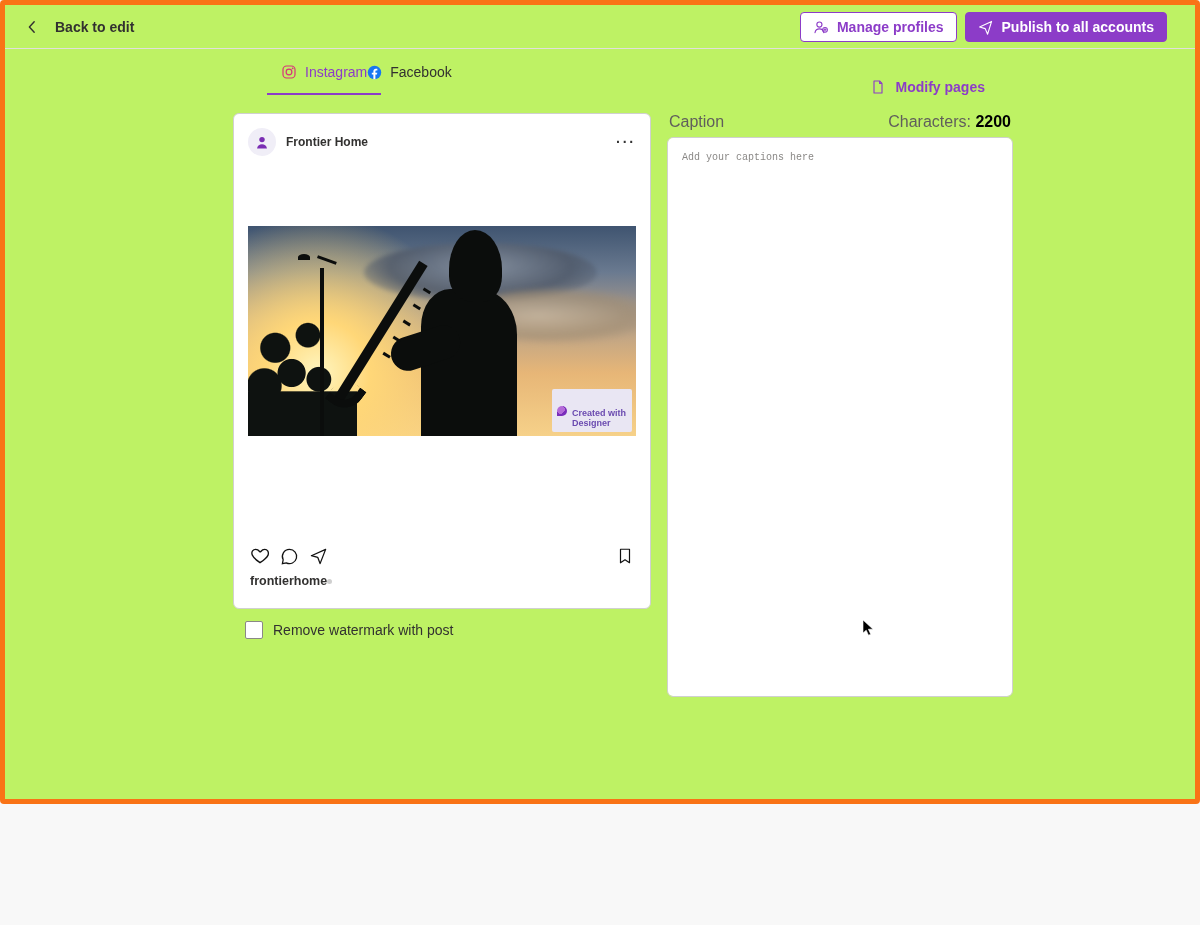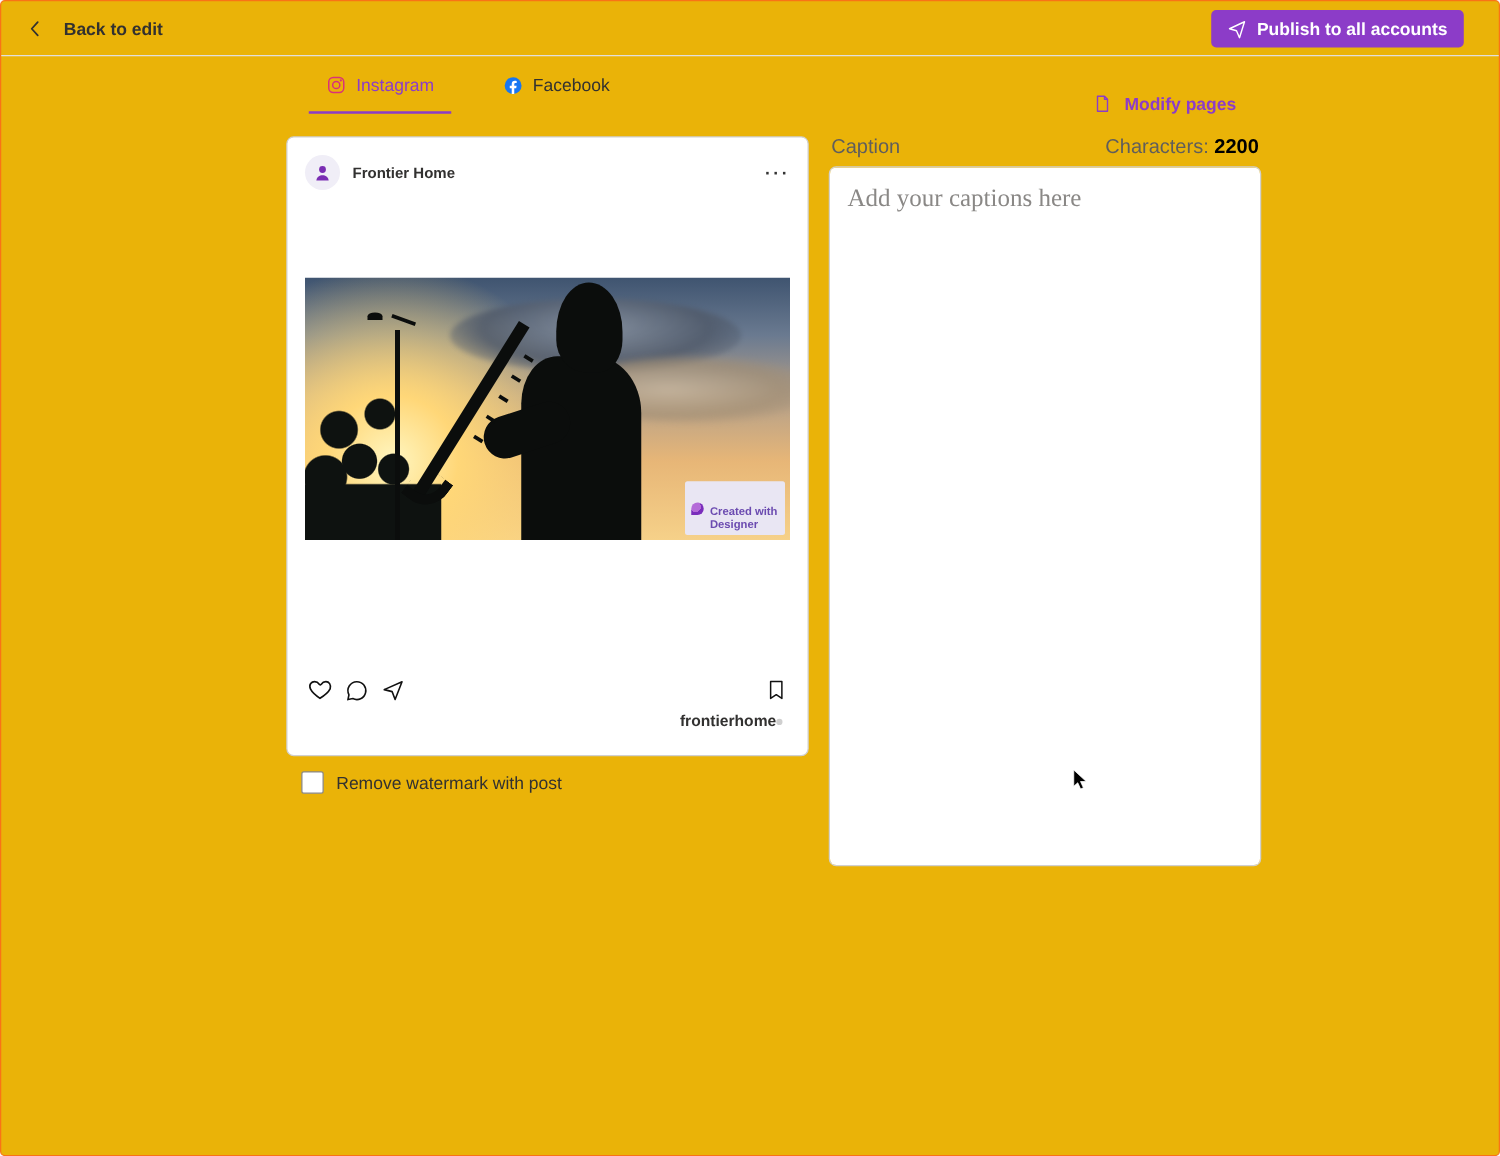--- a/index.html
+++ b/index.html
@@ -6,34 +6,34 @@
     --purple:#8c3cc8;
     --purple-dark:#7a2eb3;
     --text:#323130;
     --muted:#605e5c;
     --border:#d0d0d0;
     --light-border:#e1dfdd;
     --bg:#ffffff;
   }
   *{box-sizing:border-box;font-family:"Segoe UI","Helvetica Neue",Arial,sans-serif;}
   body{margin:0;background:#f8f8f8;width:1200px;height:925px;overflow:hidden;}
-  .frame{background:#eab308;border:1px solid #f97316;border-radius:4px;margin:0;width:1200px;height:925px;position:relative;}
+  .frame{background:#bef264;border:5px solid #f97316;border-radius:4px;margin:0;width:1200px;height:804px;position:relative;}
   
   
   .topbar{display:flex;align-items:center;justify-content:space-between;padding:8px 28px 8px 20px;border-bottom:1px solid var(--light-border);height:44px;}
   .back{display:flex;align-items:center;gap:16px;cursor:pointer;}
   .back-label{font-size:14px;color:var(--text);font-weight:600;}
   .tb-actions{display:flex;align-items:center;gap:8px;}
   .btn{display:inline-flex;align-items:center;gap:8px;height:30px;padding:0 12px;border-radius:4px;font-size:14px;font-weight:600;cursor:pointer;white-space:nowrap;}
   .btn-outline{border:1px solid var(--purple);color:var(--purple);background:#fff;}
   .btn-solid{border:1px solid var(--purple);background:var(--purple);color:#fff;}
   
   
   .tabs-row{display:flex;align-items:center;padding:0 20px;height:46px;position:relative;}
-  .tabs{display:flex;gap:56px;position:absolute;left:260px;top:0;bottom:0;align-items:center;justify-content:flex-end;}
+  .tabs{display:flex;position:absolute;left:276px;top:0;bottom:0;align-items:center;justify-content:flex-end;}
   .tab{display:flex;align-items:center;gap:8px;height:46px;font-size:14px;color:var(--text);cursor:pointer;position:relative;}
   .tab.active{color:var(--purple);}
   .tab.active::after{content:"";position:absolute;left:-14px;right:-14px;bottom:0;height:2px;background:var(--purple);}
   .modify{position:absolute;right:210px;top:0;bottom:0;display:flex;align-items:flex-end;gap:10px;color:var(--purple);font-size:14px;font-weight:600;cursor:pointer;}
   
   
   .main{display:flex;gap:16px;padding:18px 0 0 228px;}
   
   
   .preview{width:418px;border:1px solid var(--border);border-radius:6px;background:#fff;display:flex;flex-direction:column;}
@@ -77,33 +77,33 @@
   .sax-keys span:nth-child(5){top:72%;}
   
   .title-card{position:absolute;right:12%;top:32%;width:95px;background:#fff;padding:10px 10px 12px 10px;}
   .title-card .t{font-size:14px;font-weight:800;line-height:1.25;color:#1b1b1b;}
   .orange-sq{position:absolute;right:12%;bottom:8px;width:32px;height:26px;background:#f05a1a;}
   .designer-badge{position:absolute;right:4px;bottom:4px;background:#e9e6f3;color:#6b4bb0;font-size:9px;padding:19px 6px 4px 20px;border-radius:2px;font-weight:600;}
   .designer-badge::before{content:"";position:absolute;left:5px;top:50%;transform:translateY(-50%);width:10px;height:10px;background:radial-gradient(circle at 35% 35%,#b46bd8 0 45%,#7a2dbb 46% 100%);border-radius:50% 50% 50% 0;}
   
   .pv-actions{display:flex;align-items:center;justify-content:space-between;padding:10px 16px 4px 16px;margin-top:40px;}
   .pv-left{display:flex;gap:10px;align-items:center;}
-  .handle-row{display:flex;align-items:center;justify-content:flex-end;padding:4px 16px 20px 16px;}
+  .handle-row{display:flex;align-items:center;justify-content:flex-start;padding:4px 16px 20px 16px;}
   .handle{font-size:12.5px;font-weight:700;color:var(--text);}
   .dot{width:5px;height:5px;border-radius:50%;background:#cfcfcf;margin-right:4px;}
   
   .watermark{display:flex;align-items:center;gap:10px;margin:12px 0 0 12px;font-size:14px;color:var(--text);}
   .checkbox{width:18px;height:18px;border:1.5px solid #8a8886;border-radius:2px;background:#fff;cursor:pointer;}
   
   
   .caption-col{width:346px;display:flex;flex-direction:column;}
   .cap-head{display:flex;justify-content:space-between;font-size:16px;color:var(--muted);margin:0 2px 6px 2px;}
   .cap-head .count b{color:#000;font-weight:600;}
   .caption-box{border:1px solid var(--border);border-radius:6px;height:560px;display:flex;flex-direction:column;overflow:hidden;}
-  .caption-input{flex:1;resize:none;border:none;outline:none;padding:14px 14px;font-size:20px;color:var(--text);font-family:Liberation Serif, serif;}
+  .caption-input{flex:1;resize:none;border:none;outline:none;padding:14px 14px;font-size:10px;color:var(--text);font-family:Liberation Mono, monospace;}
   .caption-input::placeholder{color:#8a8886;}
   .ai-row{display:flex;align-items:center;gap:10px;padding:12px 14px;border-top:1px solid transparent;font-size:13.5px;color:var(--text);cursor:pointer;}
   
   .cursor{position:absolute;left:857px;top:614px;pointer-events:none;}
   
   svg{display:block;}
 </style>
 </head>
 <body>
 
@@ -112,20 +112,31 @@
   <div class="topbar">
     <div class="back">
       <span>
         <svg width="14" height="14" viewBox="0 0 16 16">
             <path d="M10.5 2 5 8l5.5 6" fill="none" stroke="#323130" stroke-width="1.6" stroke-linecap="round" stroke-linejoin="round"></path>
           </svg>
       </span>
       <span class="back-label">Back to edit</span>
     </div>
     <div class="tb-actions">
+      <div class="btn btn-outline">
+        <span>
+          <svg width="16" height="16" viewBox="0 0 20 20">
+              <circle cx="8" cy="7" r="3.2" fill="none" stroke="#8c3cc8" stroke-width="1.4"></circle>
+              <path d="M2.5 17c.6-3 3-4.6 5.5-4.6s4.9 1.6 5.5 4.6" fill="none" stroke="#8c3cc8" stroke-width="1.4" stroke-linecap="round"></path>
+              <circle cx="15" cy="13.5" r="3" fill="none" stroke="#8c3cc8" stroke-width="1.3"></circle>
+              <path d="M15 12v3M13.5 13.5h3" stroke="#8c3cc8" stroke-width="1.3" stroke-linecap="round"></path>
+            </svg>
+        </span>
+        <span>Manage profiles</span>
+      </div>
       <div class="btn btn-solid">
         <span>
           <svg width="16" height="16" viewBox="0 0 20 20">
               <path d="M2 10 17 3l-5 16-3-7-7-2z" fill="none" stroke="#fff" stroke-width="1.4" stroke-linejoin="round"></path>
             </svg>
         </span>
         <span>Publish to all accounts</span>
       </div>
     </div>
   </div>

